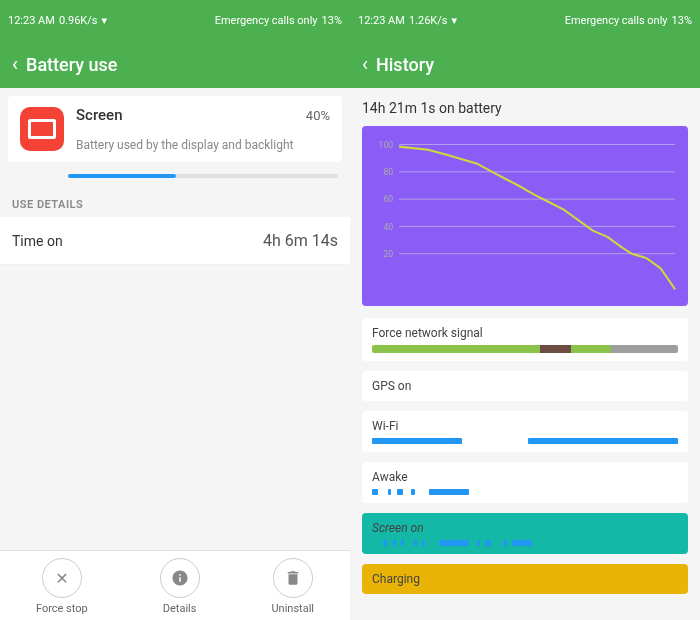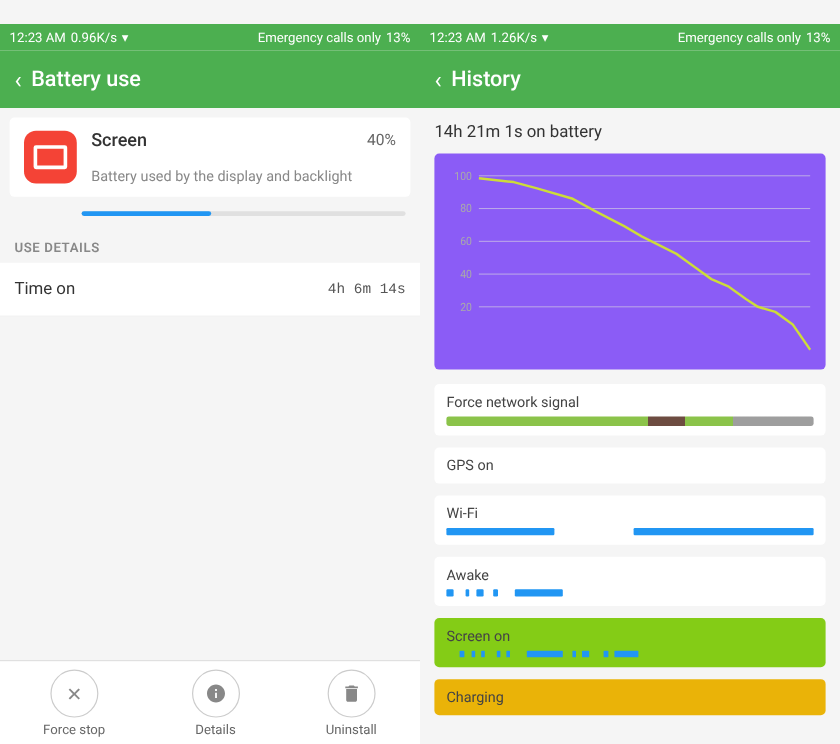--- a/index.html
+++ b/index.html
@@ -11,26 +11,25 @@
       height: 620px;
       background: #f5f5f5;
       display: flex;
       flex-direction: column;
     }
 
     .status-bar {
       background: #4caf50;
       color: white;
       font-size: 11px;
-      padding: 6px 8px;
+      padding: 20px 8px;
       display: flex;
       justify-content: space-between;
       align-items: center;
       height: 22px;
-      margin-top: 20px;
     }
     .status-bar-left { display: flex; align-items: center; gap: 4px; }
     .status-bar-right { display: flex; align-items: center; gap: 4px; }
 
     .top-bar {
       background: #4caf50;
       color: white;
       display: flex;
       align-items: center;
       padding: 10px 12px;
@@ -102,21 +101,21 @@
 
     .detail-row {
       background: white;
       padding: 14px 12px;
       display: flex;
       justify-content: space-between;
       align-items: center;
       border-bottom: 1px solid #f0f0f0;
     }
     .detail-label { font-size: 14px; color: #333; }
-    .detail-value { font-size: 12px; color: #555; font-family: Liberation Mono, monospace; }
+    .detail-value { font-size: 16px; color: #555; }
 
     .bottom-actions {
       margin-top: auto;
       background: white;
       border-top: 1px solid #e0e0e0;
       display: flex;
       justify-content: space-around;
       align-items: center;
       padding: 10px 0 8px 0;
       height: 70px;
@@ -190,21 +189,21 @@
     .wifi-section { margin-bottom: 10px; background: white; border-radius: 4px; padding: 8px 10px; }
     .wifi-label { font-size: 12px; color: #444; margin-bottom: 5px; }
     .wifi-bar-row { display: flex; gap: 2px; align-items: center; }
     .wifi-seg { height: 6px; border-radius: 1px; background: #2196f3; }
 
     .awake-section { margin-bottom: 10px; background: white; border-radius: 4px; padding: 8px 10px; }
     .awake-label { font-size: 12px; color: #444; margin-bottom: 5px; }
     .awake-bar-row { display: flex; gap: 1px; align-items: center; }
     .awake-seg { height: 6px; border-radius: 1px; background: #2196f3; }
 
-    .screen-on-section { margin-bottom: 10px; background: #84cc16; border-radius: 4px; padding: 8px 10px; }
+    .screen-on-section { margin-bottom: 10px; background: #14b8a6; border-radius: 4px; padding: 8px 10px; font-style: italic; }
     .screen-on-label { font-size: 12px; color: #444; margin-bottom: 5px; }
     .screen-on-bar-row { display: flex; gap: 1px; align-items: center; flex-wrap: nowrap; overflow: hidden; }
     .screen-seg { height: 6px; border-radius: 1px; background: #2196f3; }
 
     .charging-section { background: #eab308; border-radius: 4px; padding: 8px 10px; margin-bottom: 10px; }
     .charging-label { font-size: 12px; color: #444; }
 
     .panel-wrapper {
       position: relative;
     }

